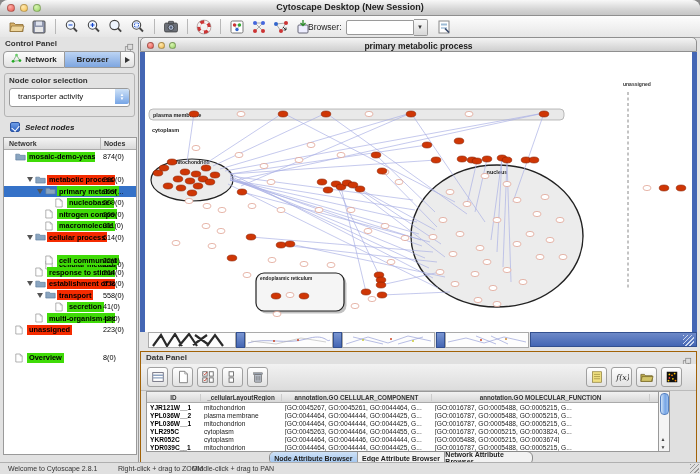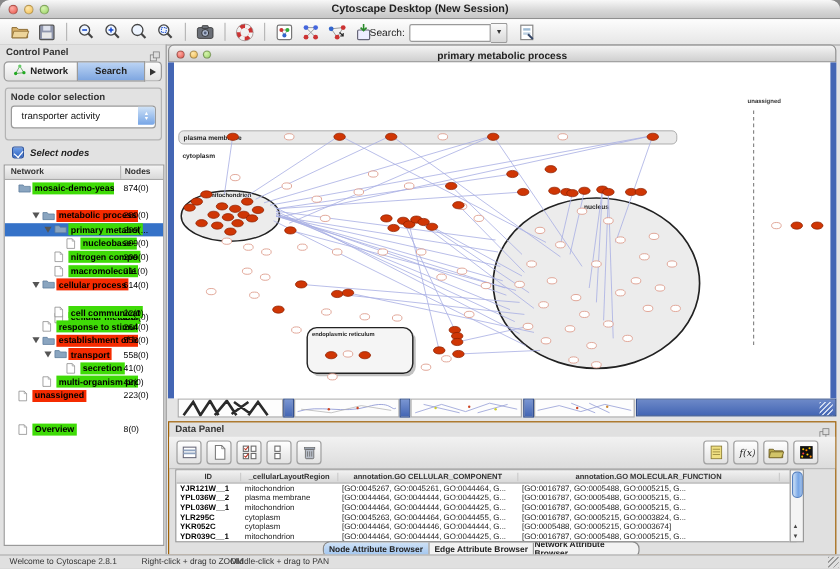--- a/index.html
+++ b/index.html
@@ -232,21 +232,21 @@
           </svg>
         </span>
         <span class="tbtn">
           <svg viewBox="0 0 16 16">
             <rect x="3" y="6" width="10" height="8" rx="1" fill="#eef" stroke="#667"></rect>
             <path d="M8 1v5.5M5.5 4L8 6.5L10.5 4" stroke="#2a8a2a" stroke-width="1.3" fill="none"></path>
           </svg>
         </span>
       </div>
     <div id="search-wrap">
-      <span id="search-label">Search:</span>
+      <span id="search-label">Browser:</span>
       <input id="search-input" value="" style="">
       <span id="search-drop">▼</span>
       <span id="search-config" class="tbtn">
           <svg viewBox="0 0 16 16">
             <rect x="3" y="2" width="10" height="12" fill="#fff" stroke="#888"></rect>
             <rect x="5" y="4.5" width="6" height="2" fill="#9dbbd5"></rect>
             <rect x="5" y="8" width="6" height="2" fill="#bcd0e2"></rect>
             <path d="M9 9.5l4 4" stroke="#334466" stroke-width="1.6"></path>
           </svg>
         </span>
@@ -263,21 +263,21 @@
       <div id="tab-network" class="cptab">
         <span><svg viewBox="0 0 16 16">
               <path d="M3 12L8 3L13 11L3 12" fill="none" stroke="#338833" stroke-width=".8"></path>
               <circle cx="3" cy="12" r="2" fill="#22aa22"></circle>
               <circle cx="8" cy="3" r="2" fill="#66cc66"></circle>
               <circle cx="13" cy="11" r="2" fill="#22aa22"></circle>
             </svg></span>
         <span>Network</span>
       </div>
       <div id="tab-mosaic" class="cptab">
-        <span>Search</span>
+        <span>Browser</span>
       </div>
       <div id="tab-arrow" class="cptab">
         <span class="arrow-right"></span>
       </div>
     </div>
     <div id="cp-group">
       <div id="cp-group-label">Node color selection</div>
       <div id="cp-select">
         <span id="cp-select-value">transporter activity</span>
         <span id="cp-select-cap">

